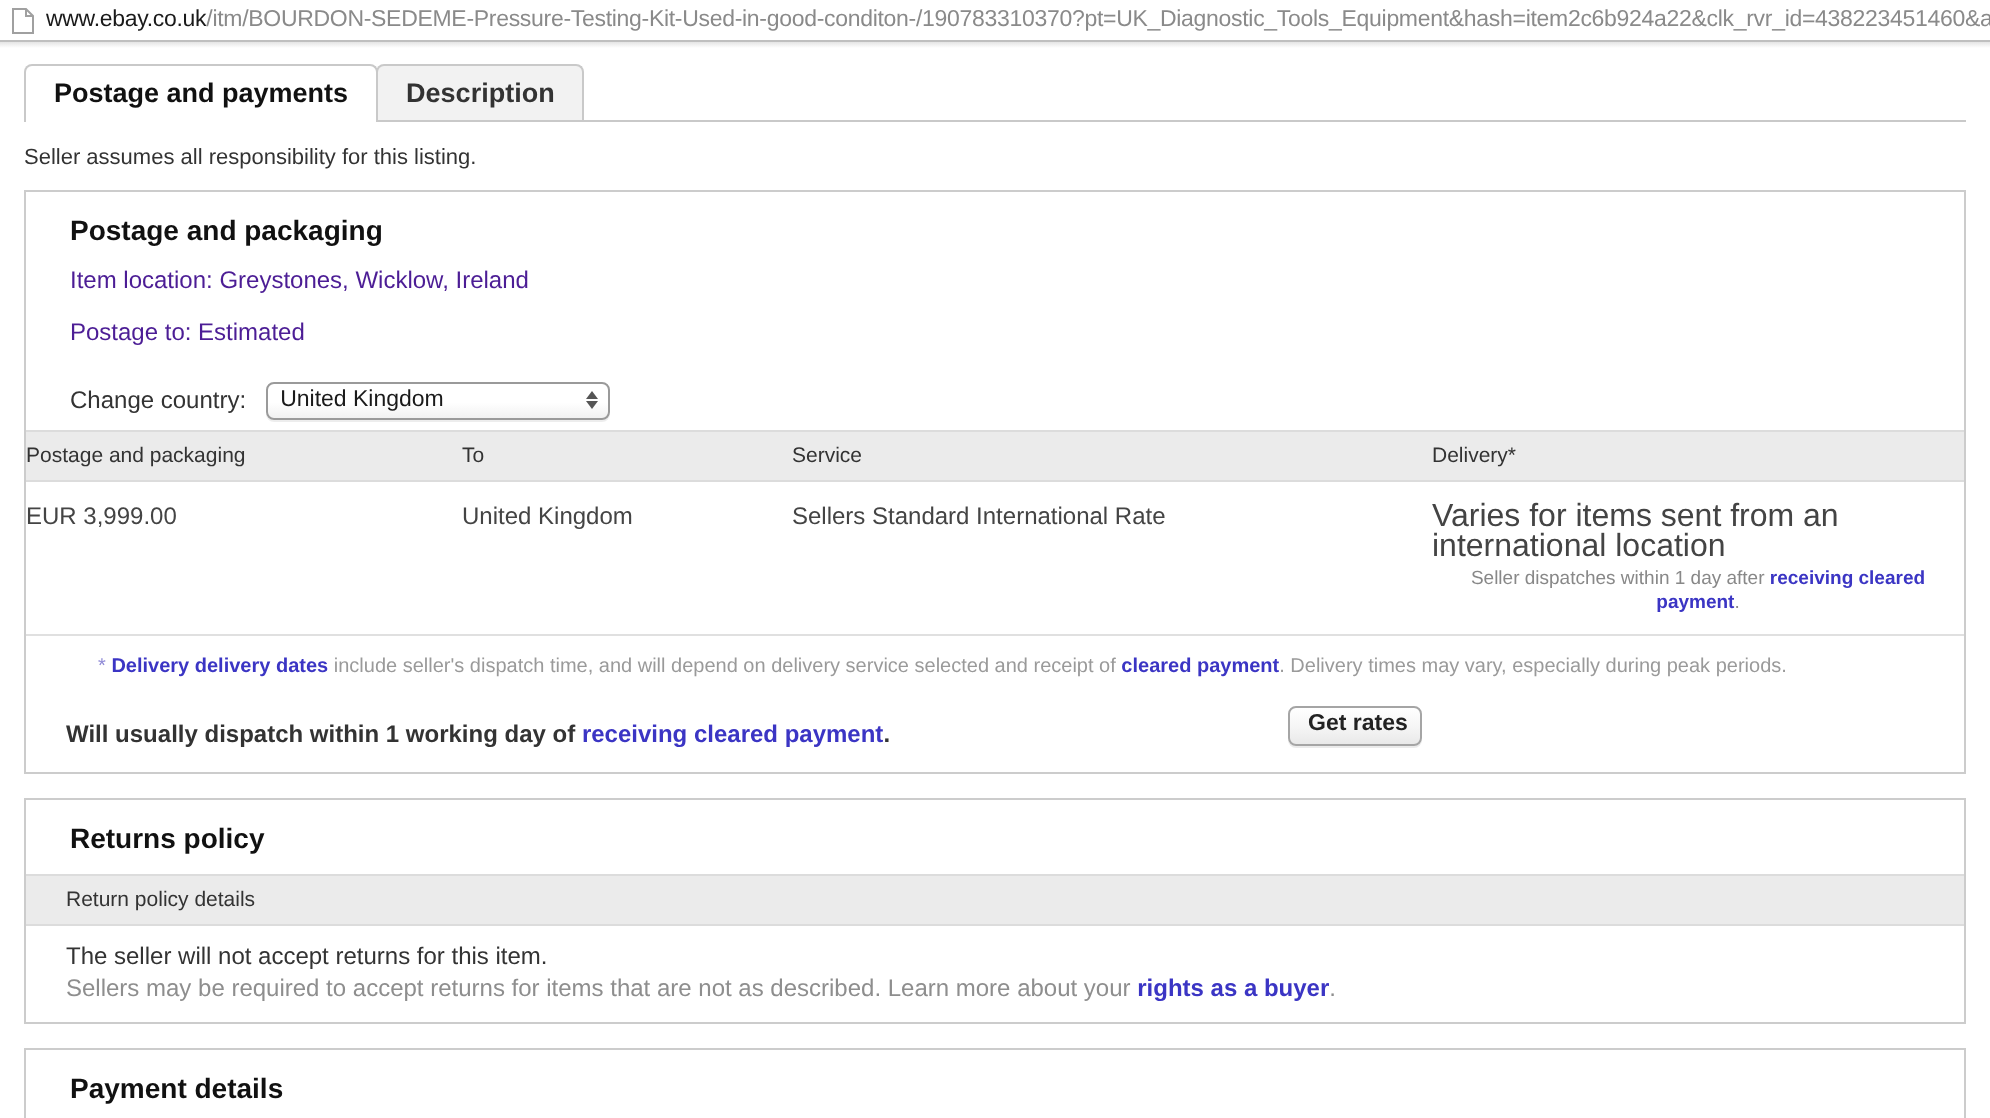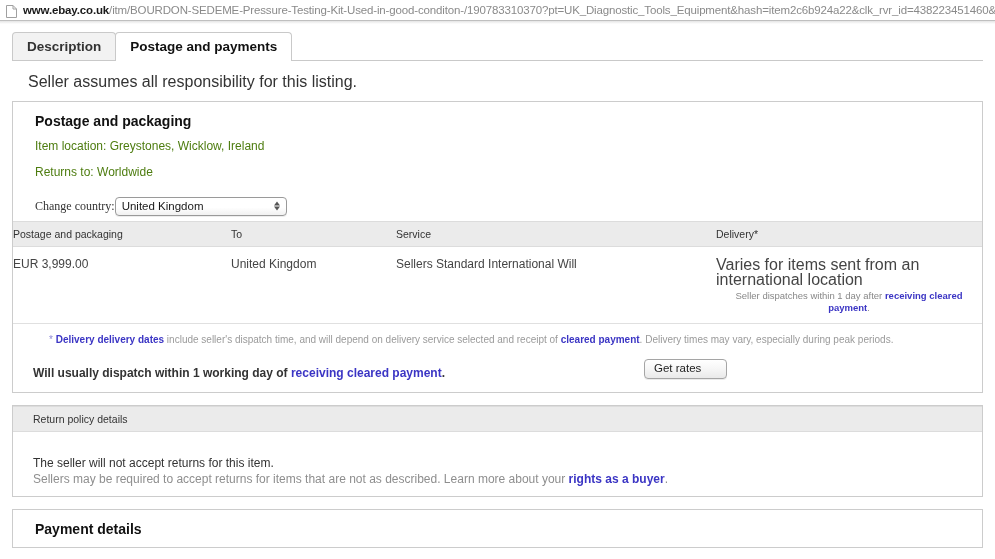--- a/index.html
+++ b/index.html
@@ -27,21 +27,21 @@
     flex: 0 0 auto;
     margin-right: 6px;
     position: relative;
   }
   .url-text {
     font-size: 11.5px;
     color: #8a8a8a;
     letter-spacing: -0.15px;
     line-height: 21px;
   }
-  .url-text .host { color: #1a1a1a; font-weight: bold; }
+  .url-text .host { color: #1a1a1a; font-weight: normal; }
 
   .urlbar-shadow {
     height: 3px;
     background: linear-gradient(to bottom, #e4e4e4, #ffffff);
   }
 
   
   .page {
     padding: 0 12px;
     position: relative;
@@ -82,56 +82,55 @@
   }
   .tab.active::after {
     content: "";
     position: absolute;
     left: 0; right: 0; bottom: -1px;
     height: 2px;
     background: #ffffff;
   }
 
   .responsibility {
-    font-size: 16px;
+    font-size: 11px;
     color: #333333;
     padding: 12px 0 10px 0;
-    margin-left: 16px;
   }
 
   
   .card {
     border: 1px solid #cccccc;
     background: #ffffff;
     margin-bottom: 12px;
   }
   .card-title {
     font-size: 14px;
     font-weight: bold;
     color: #111111;
     padding: 11px 22px 10px 22px;
   }
 
   .kv {
     font-size: 12px;
-    color: #4d7c0f;
+    color: #4c1d95;
     padding: 0 22px 12px 22px;
   }
 
   .change-row {
     display: flex;
     align-items: center;
     padding: 0 22px 0 22px;
     height: 30px;
     position: relative;
   }
   .change-label {
     font-size: 12px;
     color: #333333;
-    font-family: Liberation Serif, serif;
+    margin-right: 10px;
   }
   .select {
     width: 172px;
     height: 19px;
     border: 1px solid #9a9a9a;
     border-radius: 4px;
     background: linear-gradient(to bottom, #ffffff 0%, #ffffff 55%, #f1f1f1 100%);
     font-size: 11.5px;
     color: #1a1a1a;
     display: flex;
@@ -160,27 +159,28 @@
   }
   .select .arrows i.up { border-bottom: 4px solid #555; margin-bottom: 1.5px; }
   .select .arrows i.dn { border-top: 4px solid #555; }
 
   .btn {
     position: absolute;
     left: 631px;
     top: 168px;
     font-size: 11.5px;
     color: #222222;
-    padding: 2px 25px 3px 9px;
+    padding: 2px 6px 3px 9px;
     border: 1px solid #a5a5a5;
     border-radius: 4px;
     background: linear-gradient(to bottom, #ffffff 0%, #f6f6f6 50%, #e9e9e9 100%);
     box-shadow: 0 1px 0 rgba(0,0,0,0.08);
     cursor: pointer;
     line-height: 13px;
+    font-weight: bold;
   }
 
   
   .tbl { width: 100%; border-collapse: collapse; }
   .thead-row td {
     background: #ebebeb;
     font-size: 10.5px;
     color: #333333;
     padding: 6px 0 6px 0;
     border-top: 1px solid #dcdcdc;
@@ -229,21 +229,21 @@
   .plain-line {
     font-size: 12px;
     color: #333333;
     padding: 10px 20px 12px 20px;
     font-weight: bold;
   }
 
   .rp-main {
     font-size: 12px;
     color: #333333;
-    padding: 24px 20px 0 20px;
+    padding: 8px 20px 0 20px;
   }
   .rp-sub {
     font-size: 12px;
     color: #8e8e8e;
     padding: 3px 20px 10px 20px;
     line-height: 13px;
   }
 </style>
 </head>
 <body>
@@ -255,35 +255,35 @@
       <path d="M7 0.5 V4 H10.5" fill="none" stroke="#a0a0a0" stroke-width="1"></path>
     </svg>
   </span>
   <span class="url-text"><span class="host">www.ebay.co.uk</span><span>/itm/BOURDON-SEDEME-Pressure-Testing-Kit-Used-in-good-conditon-/190783310370?pt=UK_Diagnostic_Tools_Equipment&amp;hash=item2c6b924a22&amp;clk_rvr_id=438223451460&amp;afsrc=1</span></span>
 </div>
 <div class="urlbar-shadow"></div>
 
 <div class="page">
 
   <div class="tabs">
+    <div class="tab active">
+      <span>Postage and payments</span>
+    </div>
     <div class="tab">
       <span>Description</span>
     </div>
-    <div class="tab active">
-      <span>Postage and payments</span>
-    </div>
     <div class="tabs-rule"></div>
   </div>
 
   <div class="responsibility">Seller assumes all responsibility for this listing.</div>
 
   <div class="card">
     <div class="card-title">Postage and packaging</div>
     <div class="kv">Item location: Greystones, Wicklow, Ireland</div>
-    <div class="kv">Returns to: Worldwide</div>
+    <div class="kv">Postage to: Estimated</div>
 
     <div class="change-row">
       <span class="change-label">Change country:</span>
       <div class="select">
         <span>United Kingdom</span>
         <span class="arrows">
             <i class="up"></i>
             <i class="dn"></i>
           </span>
       </div>
@@ -296,36 +296,37 @@
       <tbody>
           <tr class="thead-row">
         <td class="c1">Postage and packaging</td>
         <td class="c2">To</td>
         <td class="c3">Service</td>
         <td class="c4">Delivery*</td>
       </tr>
       <tr class="body-row">
         <td class="c1">EUR 3,999.00</td>
         <td class="c2">United Kingdom</td>
-        <td class="c3">Sellers Standard International Will</td>
+        <td class="c3">Sellers Standard International Rate</td>
         <td class="c4">
           <div class="delivery-main">Varies for items sent from an international location</div>
           <div class="delivery-sub"><span>Seller dispatches within 1 day after </span><a class="lnk-b" href="#">receiving cleared payment</a><span>.</span></div>
         </td>
       </tr>
       <tr class="footnote-row">
         <td colspan="4"><span class="star">*</span> <a class="lnk-b" href="#">Delivery delivery dates</a><span> include seller's dispatch time, and will depend on delivery service selected and receipt of </span><a class="lnk-b" href="#">cleared payment</a><span>. Delivery times may vary, especially during peak periods.</span></td>
       </tr>
     </tbody>
       </table>
 
     <div class="plain-line"><span>Will usually dispatch within 1 working day of </span><a class="lnk" href="#">receiving cleared payment</a><span>.</span></div>
   </div>
 
   <div class="card">
+    <div class="card-title">Returns policy</div>
     <div class="subhead">Return policy details</div>
     <div class="rp-main">The seller will not accept returns for this item.</div>
     <div class="rp-sub"><span>Sellers may be required to accept returns for items that are not as described. Learn more about your </span><a class="lnk-b" href="#">rights as a buyer</a><span>.</span></div>
   </div>
 
   <div class="card">
     <div class="card-title">Payment details</div>
 
   </div>
 

